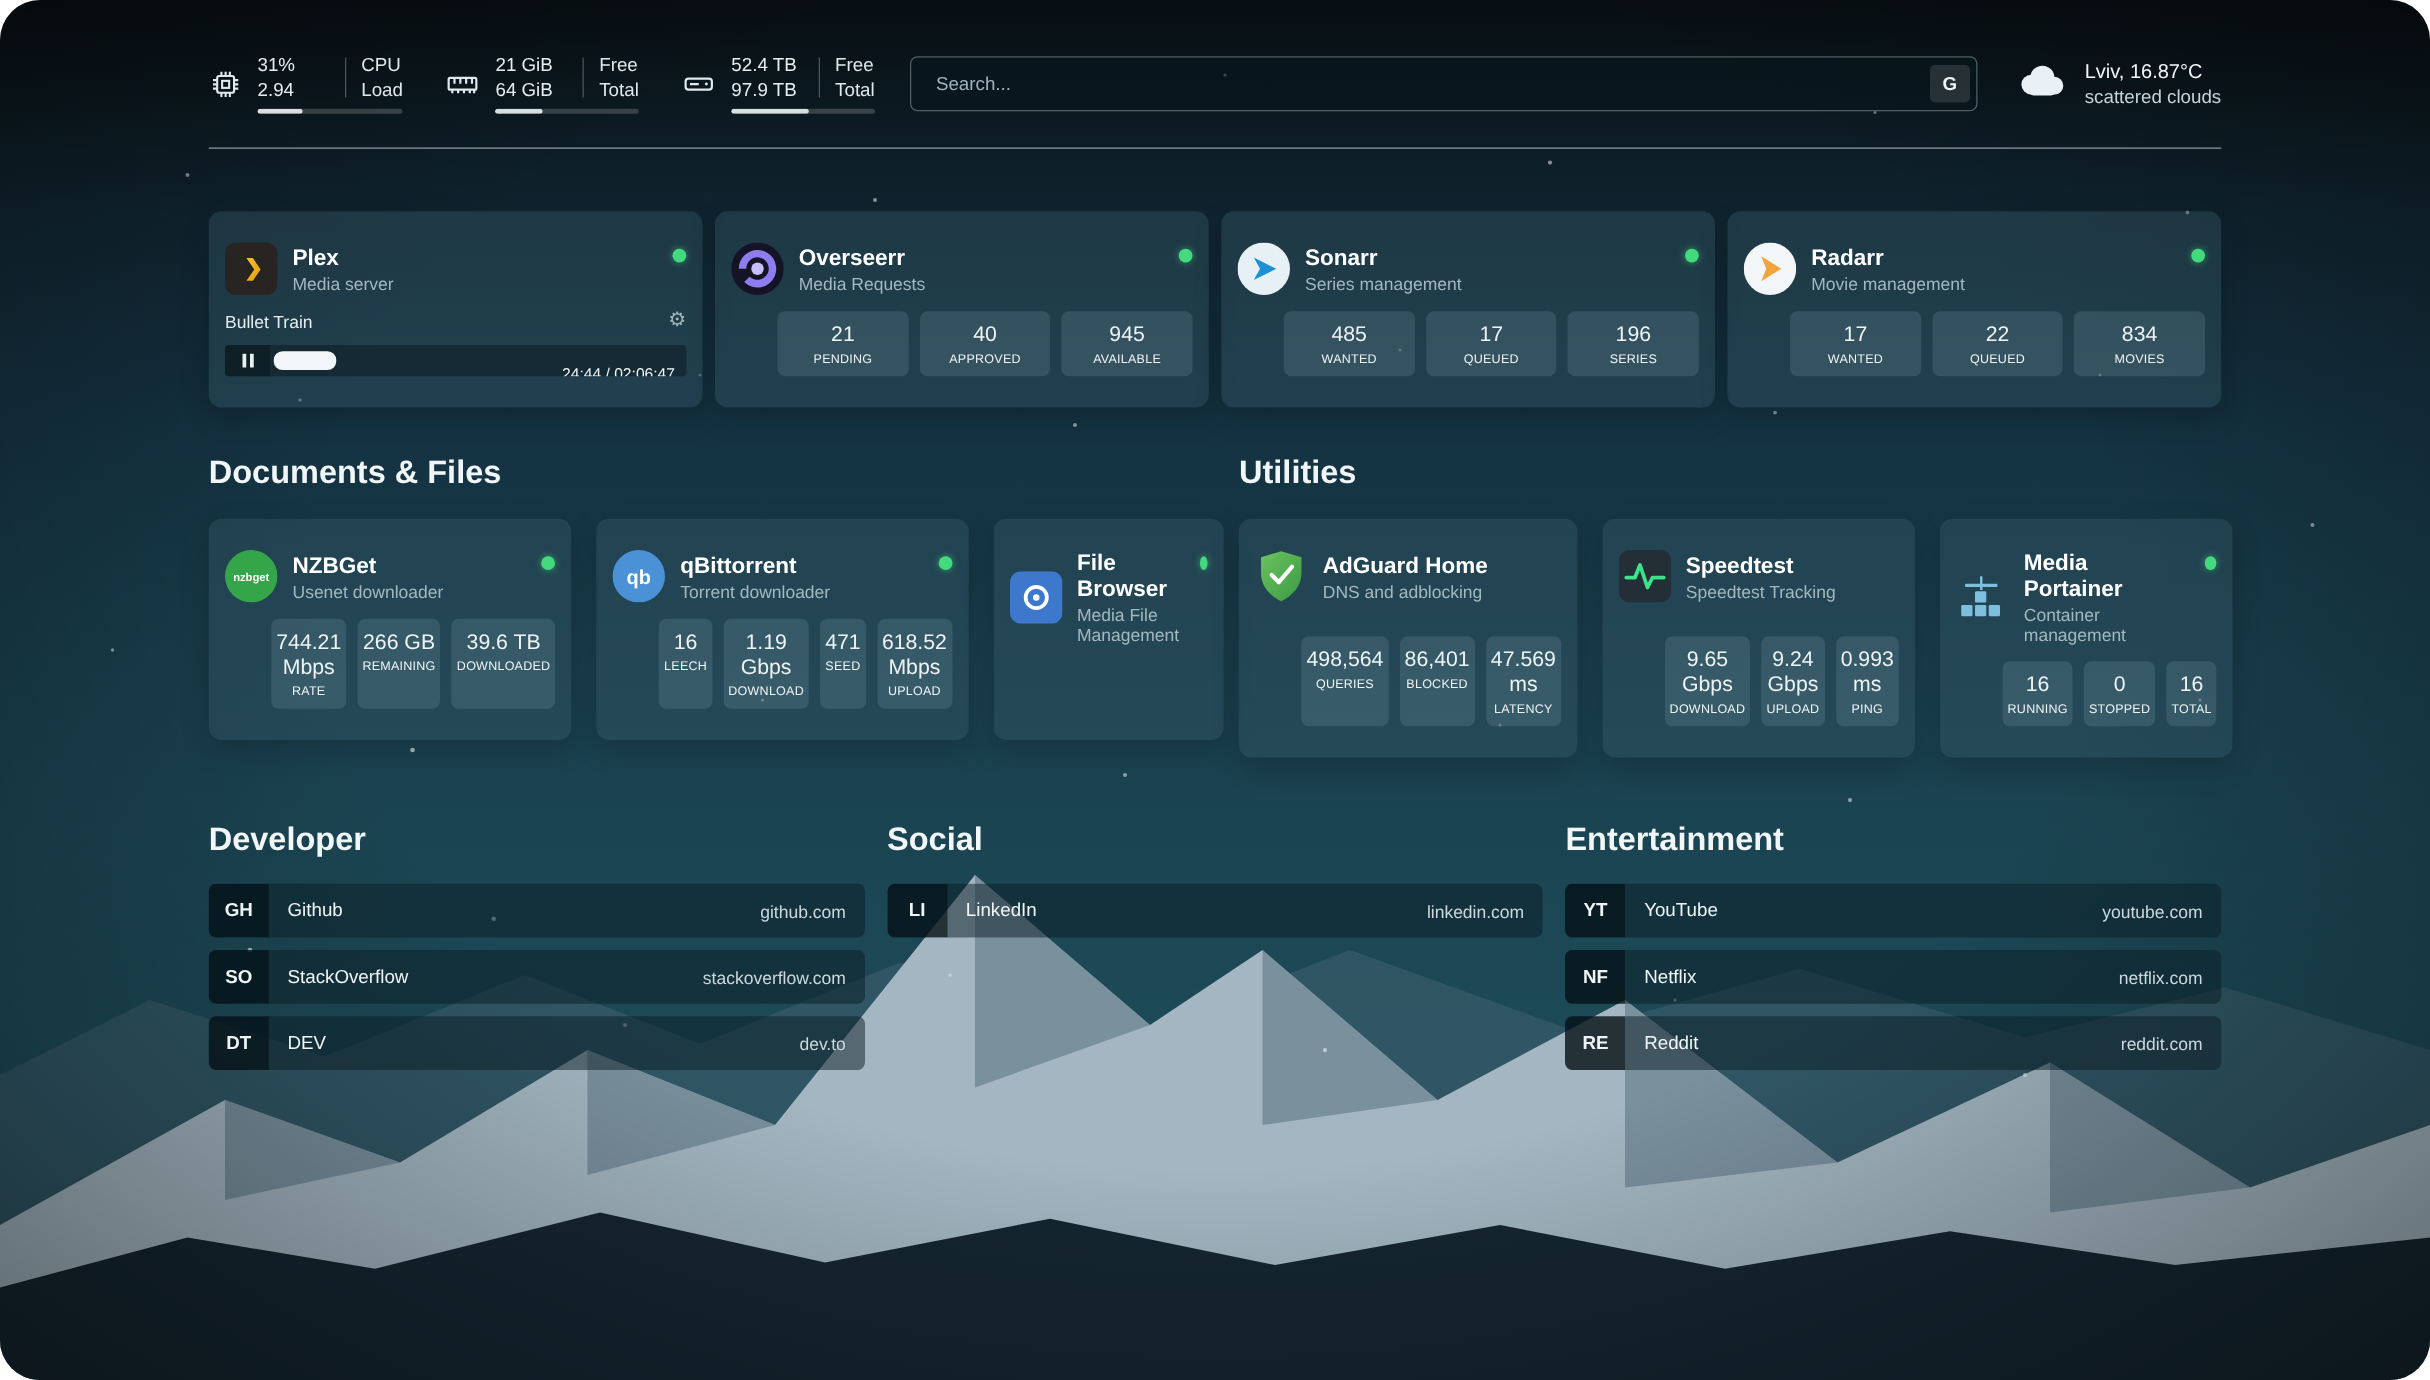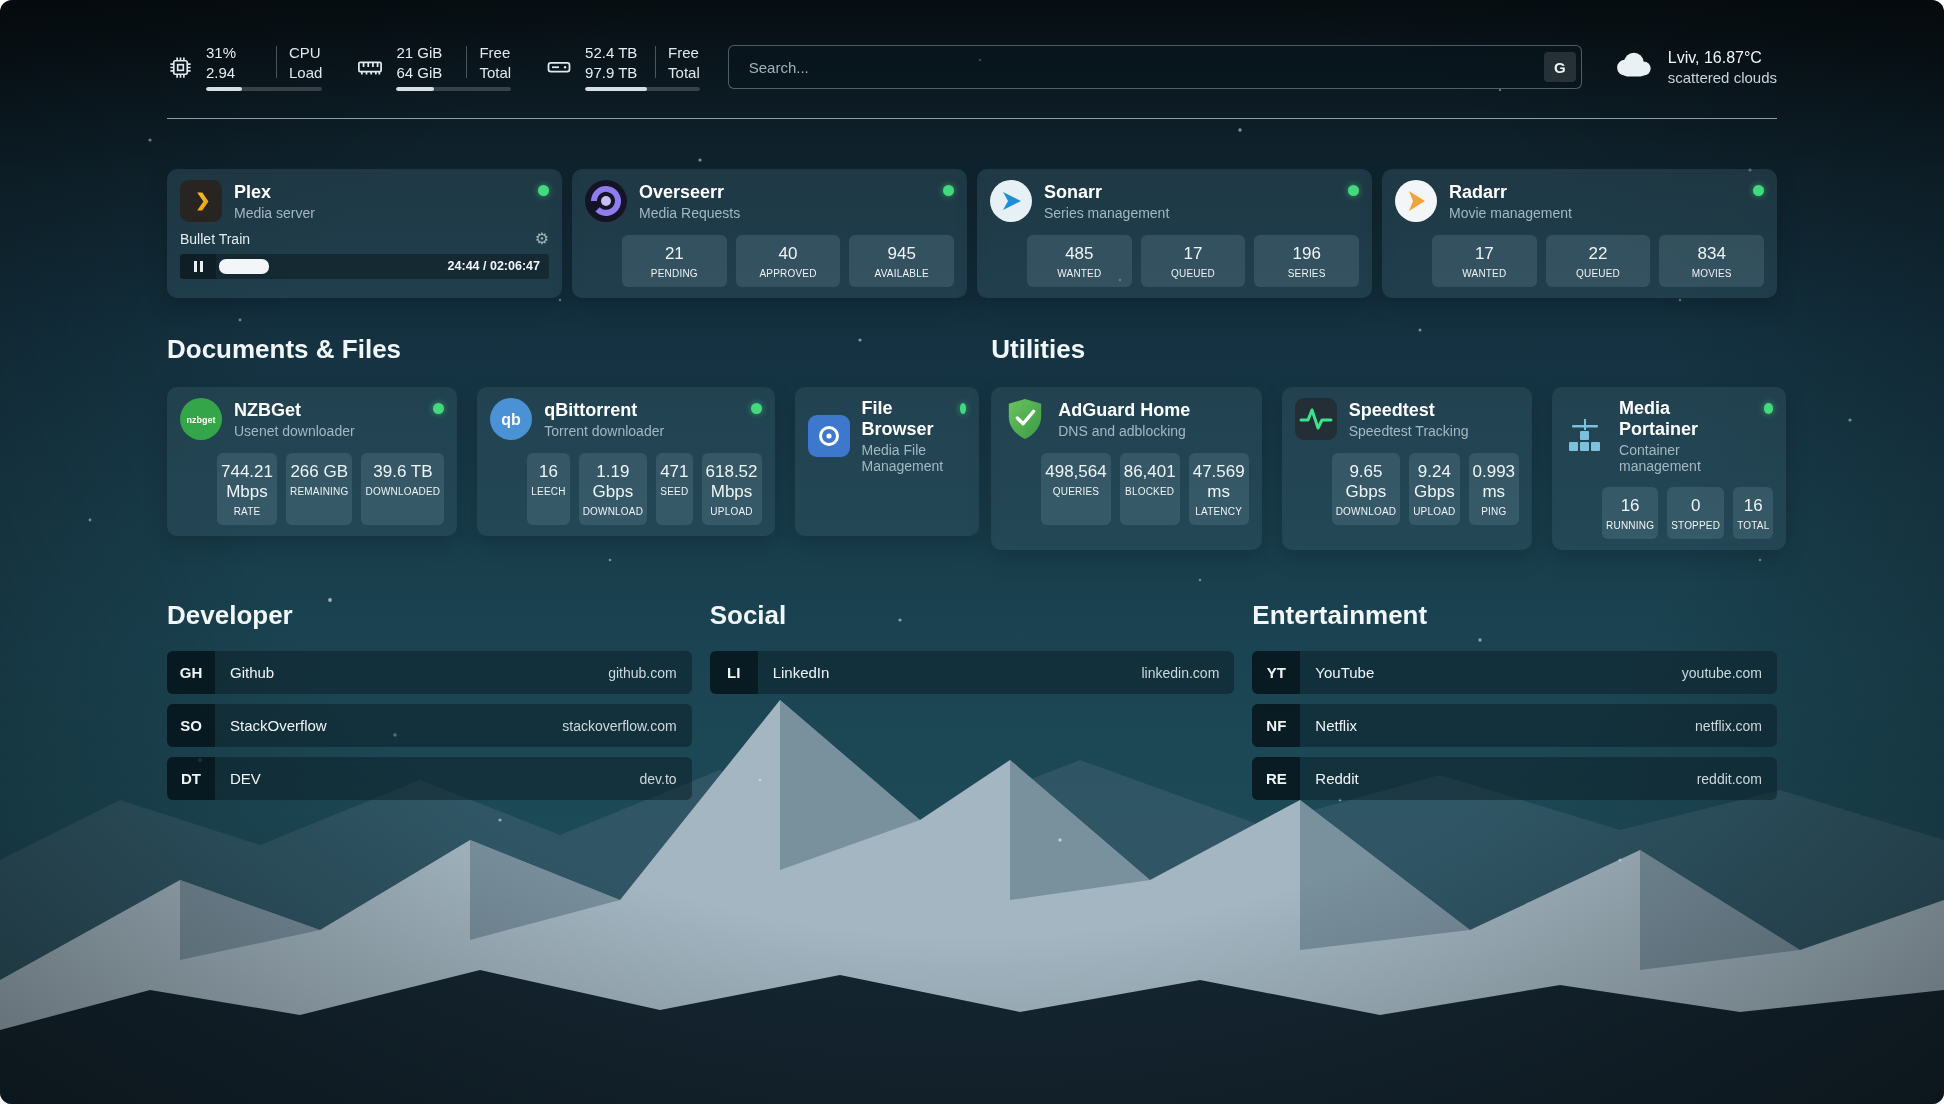--- a/index.html
+++ b/index.html
@@ -1,20 +1,20 @@
 <!DOCTYPE html>
 <html><head>
 <meta charset="utf-8">
 <style>
   * { margin:0; padding:0; box-sizing:border-box; }
   html,body { width:1944px; height:1104px; background:#ffffff; font-family:"Liberation Sans",sans-serif; }
   body { position:relative; overflow:hidden; }
 
   .screen {
-    position:absolute; inset:0; border-radius:12px; overflow:hidden;
+    position:absolute; inset:0; border-radius:32px; overflow:hidden;
     background:linear-gradient(180deg,
       #070e12 0%, #0a161d 6%, #102530 16%, #143140 30%,
       #183b49 45%, #1b4452 60%, #1d4a57 75%, #1d4a57 100%);
   }
   .bg-art { position:absolute; left:0; right:0; bottom:0; width:100%; height:500px; display:block; }
   .snow { position:absolute; inset:0; width:100%; height:100%; pointer-events:none; z-index:3; }
   .vignette { position:absolute; inset:0; z-index:4; pointer-events:none;
     background:radial-gradient(ellipse at 50% 42%, rgba(0,0,0,0) 52%, rgba(0,0,0,0.42) 100%); }
 
   .content { position:relative; z-index:5; padding:36px 167px 0 167px; }
@@ -53,22 +53,23 @@
 
   .divider { margin-top:20px; border:none; border-top:1px solid rgba(233,241,245,0.6); }
 
   
   .section-title { font-size:26px; font-weight:600; color:#f1f6f8; }
 
   .media-section { margin-top:50px; }
   .media-grid { margin-top:22px; display:grid; grid-template-columns:repeat(4,1fr); gap:10px; }
 
   .card {
-    background:rgba(52,85,99,0.42); border-radius:10px; padding:11px 13px;
+    background:rgba(52,85,99,0.42); border-radius:10px; padding:25px 13px;
     box-shadow:0 8px 22px rgba(0,0,0,0.18);
+    justify-content:space-between;
   }
   .app-card { display:flex; flex-direction:column; }
   .app-head { display:flex; align-items:center; gap:12px; }
   .app-icon { width:42px; height:42px; flex:none; display:flex; align-items:center; justify-content:center; }
   .app-titles { display:flex; flex-direction:column; gap:2px; }
   .app-name { font-size:18px; font-weight:600; color:#ffffff; }
   .app-sub { font-size:14px; color:#a3b8c1; }
   .status-dot { width:11px; height:11px; border-radius:50%; background:#43d97d;
     margin-left:auto; align-self:flex-start; margin-top:5px;
     box-shadow:0 0 6px rgba(67,217,125,0.6); }
@@ -81,21 +82,21 @@
   
   .np-title-row { display:flex; align-items:center; margin-top:9px; }
   .np-title { font-size:14px; color:#e4edf1; }
   .gear { margin-left:auto; font-size:16px; color:#9fb3bb; cursor:pointer; line-height:1; }
   .player { display:flex; align-items:stretch; margin-top:7px; height:25px; }
   .pause-btn { width:36px; border:none; background:rgba(9,21,27,0.75); border-radius:3px 0 0 3px;
     display:flex; align-items:center; justify-content:center; gap:3px; cursor:pointer; }
   .pause-btn i { width:3px; height:11px; background:#e8eef1; display:block; }
   .ptrack { flex:1; position:relative; background:rgba(9,21,27,0.5); border-radius:0 3px 3px 0; overflow:hidden; }
   .pfill { position:absolute; left:3px; top:5px; height:15px; border-radius:7px; background:#f2f6f8; display:block; }
-  .ptime { position:absolute; right:9px; top:5px; font-size:12.5px; font-weight:bold; color:#f2f7f9; }
+  .ptime { position:absolute; right:9px; top:16px; font-size:12.5px; font-weight:normal; color:#f2f7f9; }
 
   
   .columns { margin-top:36px; display:grid; grid-template-columns:1fr 1fr; gap:0 12px; align-items:start; }
   .col-stack { display:flex; flex-direction:row; gap:20px; margin-top:22px; }
 
   
   .bookmarks { margin-top:50px; display:grid; grid-template-columns:repeat(3,1fr); gap:0 18px; }
   .bm-col .section-title { margin-bottom:20px; }
   .bm-row { display:flex; align-items:center; height:43px; border-radius:6px; overflow:hidden;
     background:rgba(10,28,36,0.5); margin-bottom:10px; cursor:pointer; }

